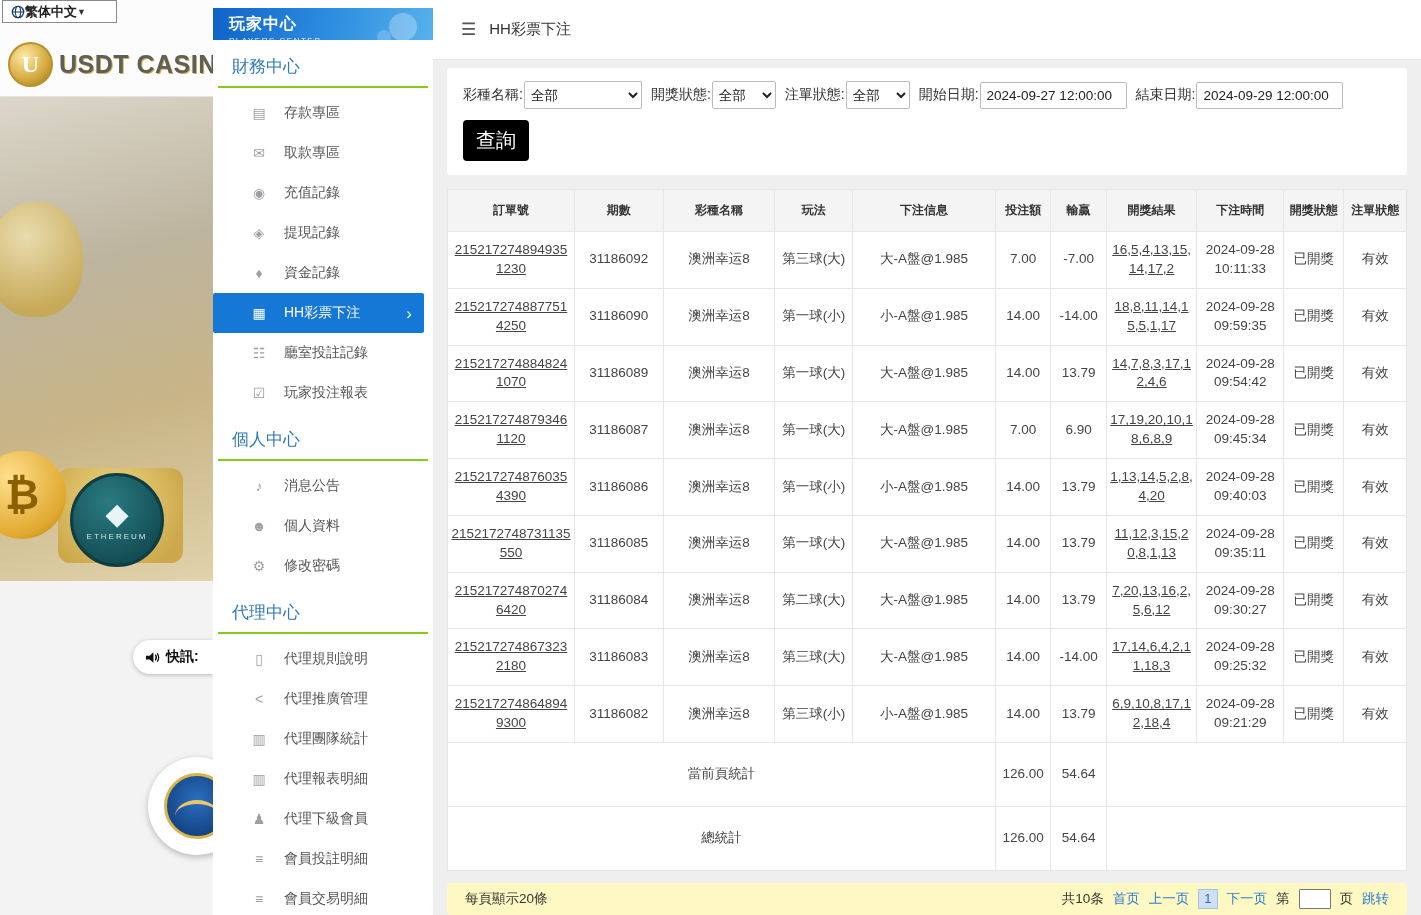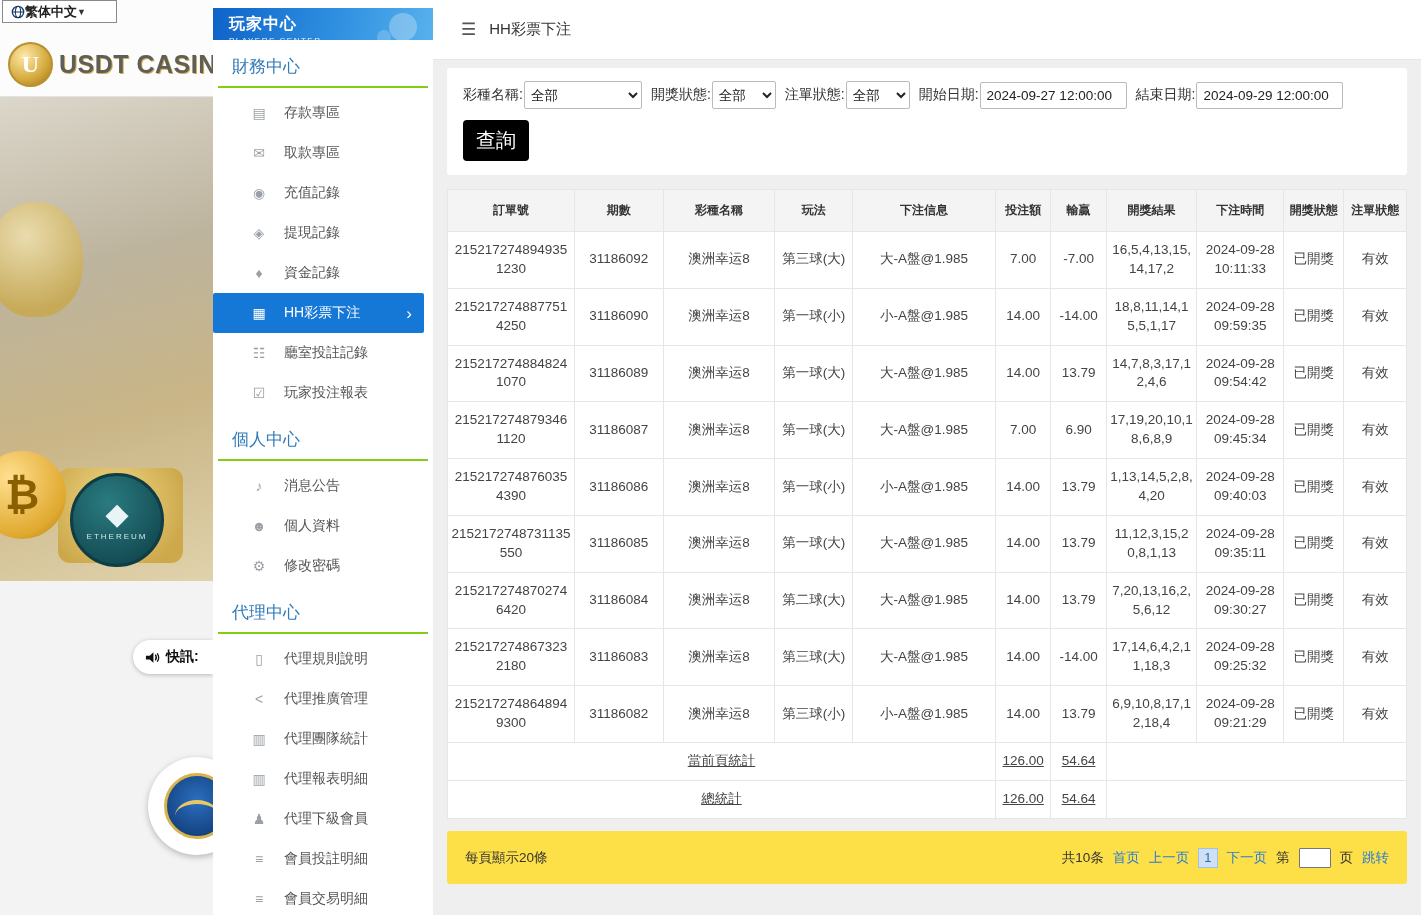--- a/index.html
+++ b/index.html
@@ -82,24 +82,24 @@
   .date-input { width: 147px; height: 27px; border: 1px solid #bbb; border-radius: 2px; font-size: 13.5px;
     color: #222; padding: 0 6px; margin-right: 8px; font-family: "Liberation Sans", sans-serif; }
   .search-btn { margin-top: 11px; background: #000000; color: #fff; border: none; border-radius: 4px;
     padding: 7px 13px; font-size: 20px; cursor: pointer; font-family: Liberation Sans, sans-serif; }
 
   .table-card { margin: 14px 14px 0; background: #fff; }
   table { width: 100%; border-collapse: collapse; table-layout: fixed; }
   th, td { border: 1px solid #e6e6e6; text-align: center; font-size: 13.5px; color: #444;
     padding: 9px 3px; line-height: 1.4; }
   th { background: #f4f4f4; color: #333; font-size: 12px; font-weight: bold; height: 42px; padding: 4px 1px; }
-  td.brk { word-break: break-all; }
-  tr.summary td { height: 38px; padding: 9px 3px; text-decoration: underline; }
-
-  .footer-card { margin: 12px 14px 0; background: #fde047; height: 53px; display: flex;
+  td.brk { word-break: break-all; text-decoration: underline; }
+  tr.summary td { height: 38px; padding: 22px 3px; }
+
+  .footer-card { margin: 12px 14px 0; background: #fef9c3; height: 53px; display: flex;
     align-items: center; justify-content: space-between; padding: 4px 18px; border-radius: 3px; }
   .per-page { font-size: 13.5px; color: #333; }
   .pager { display: flex; align-items: center; gap: 9px; font-size: 13.5px; color: #333; }
   .plink { color: #2b7cd3; cursor: pointer; }
   .page-cur { background: #cfe0f5; border: 1px solid #9ec3ea; color: #2b6cb8; padding: 0 5px;
     height: 20px; line-height: 18px; font-size: 13px; cursor: pointer; }
   .jump-input { width: 32px; height: 20px; border: 1px solid #777; border-radius: 1px; }
 </style>
 </head>
 <body>

